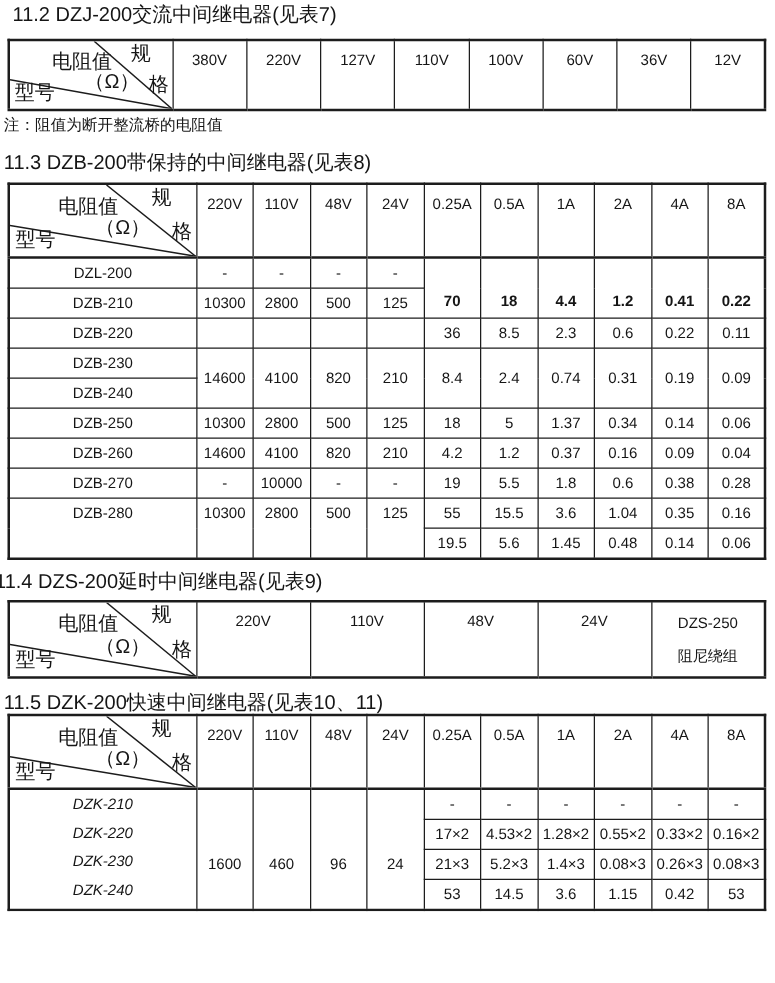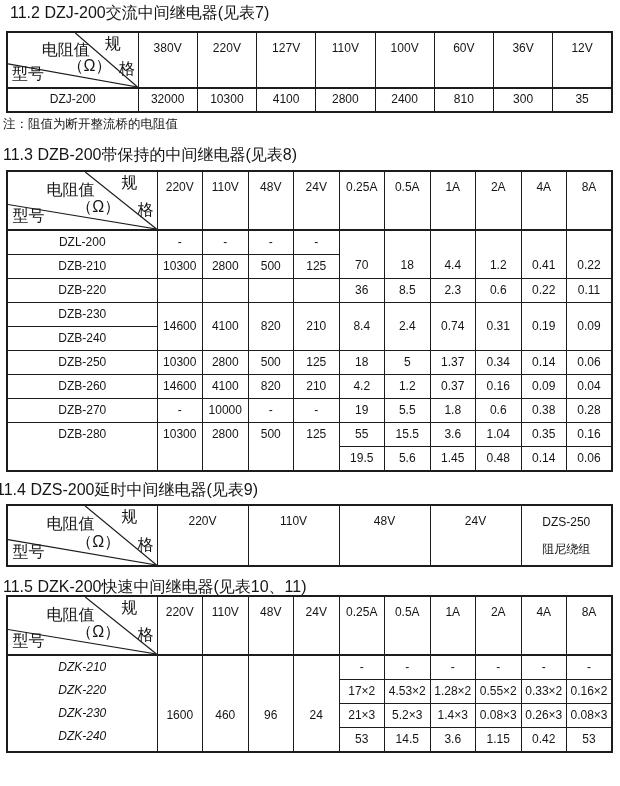--- a/index.html
+++ b/index.html
@@ -14,21 +14,21 @@
   td{border:1px solid #1c1c1c;text-align:center;vertical-align:middle;
      font-size:12px;padding:0;height:23px;line-height:1.15;overflow:hidden;}
   tr.hdr td{border-bottom:2px solid #1c1c1c;}
   tr.hdr td.col{vertical-align:top;padding-top:9px;height:48px;}
   #t7 tr.hdr td.col{height:45px;}
   #t9 tr.hdr td.col{height:50px;}
   #t7 tr.data td{height:22px;}
   #t9 tr.data td{height:22px;}
 
   
-  .vm-low{padding-top:23px;}      
+  .vm-low{padding-top:23px;font-weight:bold;}      
   .vm-high{padding-bottom:24px;}  
   .vm-row3{padding-top:24px;margin-top:11px;}     
 
   
   td.diag{position:relative;padding:0;}
   .diag svg{position:absolute;left:0;top:0;width:100%;height:100%;display:block;}
   .diag span{position:absolute;font-size:16px;white-space:nowrap;}
   .d-spec-top{right:13%;top:4%;}
   .d-spec-bot{right:2%;top:50%;}
   .d-res{left:26%;top:15%;}
@@ -76,31 +76,20 @@
       </td>
       <td class="col">380V</td>
       <td class="col">220V</td>
       <td class="col">127V</td>
       <td class="col">110V</td>
       <td class="col">100V</td>
       <td class="col">60V</td>
       <td class="col">36V</td>
       <td class="col">12V</td>
     </tr>
-    <tr class="data">
-      <td>DZJ-200</td>
-      <td>32000</td>
-      <td>10300</td>
-      <td>4100</td>
-      <td>2800</td>
-      <td>2400</td>
-      <td>810</td>
-      <td>300</td>
-      <td>35</td>
-    </tr>
   </tbody>
     </table>
 
   <div class="note" style="margin:4px 0 0 -3px">注：阻值为断开整流桥的电阻值</div>
 
   <div class="sec-title" style="margin:15px 0 7px -3px">11.3 DZB-200带保持的中间继电器(见表8)</div>
 
   <table id="t8">
     <colgroup>
         <col style="width:150px">

